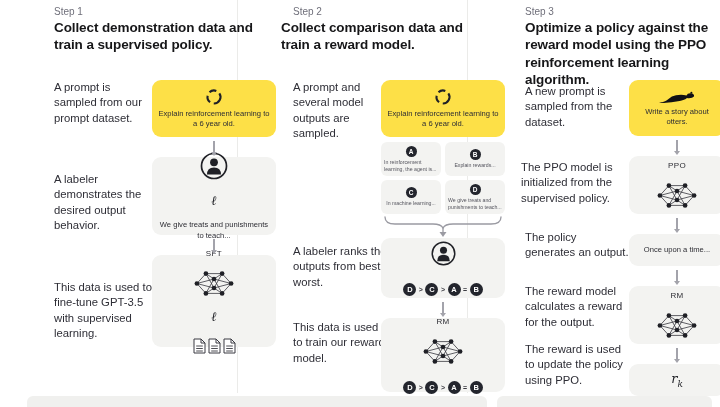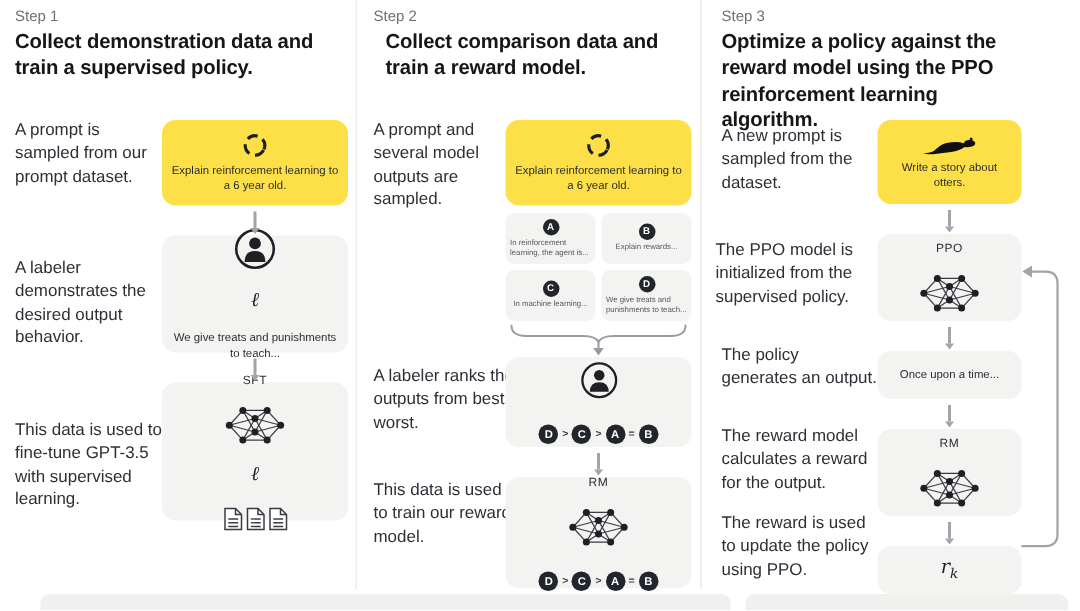--- a/index.html
+++ b/index.html
@@ -1,20 +1,20 @@
 <!DOCTYPE html>
 <html><head>
 <meta charset="utf-8">
 <style>
   html,body{margin:0;padding:0;background:#fff;}
   .canvas{position:relative;width:720px;height:407px;background:#fff;overflow:hidden;
           font-family:"Liberation Sans",sans-serif;color:#161618;}
   .divider{position:absolute;top:0;width:1px;height:393px;background:#ebebe9;}
   .bottombar{position:absolute;top:396px;height:11px;background:#f0f0ee;border-radius:6px 6px 0 0;}
-  .col{position:absolute;top:0;height:393px;}
+  .col{position:absolute;top:0;height:393px;margin-left:44px;}
   .step-label{position:absolute;top:6px;font-size:10px;color:#6f6f7a;}
   .title{position:absolute;top:19px;font-size:13.5px;font-weight:700;line-height:1.28;color:#161618;letter-spacing:-0.1px;}
   .caption{position:absolute;font-size:11.3px;line-height:1.35;color:#2e2e36;}
   .stack{position:absolute;top:80px;display:flex;flex-direction:column;align-items:center;}
   .box{width:100%;box-sizing:border-box;border-radius:9px;display:flex;flex-direction:column;
        align-items:center;justify-content:center;text-align:center;}
   .green{background:#fde047;}
   .gray{background:#f3f3f1;gap:12px;}
   .boxtext{font-size:7.6px;line-height:1.32;color:#2c2c33;padding:0 6px;}
   .tinytext{font-size:5.2px;line-height:1.3;color:#55555e;padding:0 3px;}
@@ -146,21 +146,21 @@
           <svg width="13" height="16" viewBox="0 0 13 16">
               <use href="#docg"></use>
             </svg>
         </div>
       </div>
     </div>
   </div>
 
   <div class="col" style="left:237px;width:230px">
     <div class="step-label" style="left:12px">Step 2</div>
-    <div class="title" style="left:20px;width:205px">Collect comparison data and train a reward model.</div>
+    <div class="title" style="left:0;width:205px">Collect comparison data and train a reward model.</div>
 
     <div class="caption" style="left:12px;top:80px;width:90px">A prompt and several model outputs are sampled.</div>
     <div class="caption" style="left:12px;top:244px;width:100px">A labeler ranks the outputs from best to worst.</div>
     <div class="caption" style="left:12px;top:320px;width:96px">This data is used to train our reward model.</div>
 
     <div class="stack" style="left:100px;width:124px">
       <div class="box green" style="height:57px;flex:none">
         <span>
           <svg width="18" height="18" viewBox="0 0 18 18">
               <use href="#loopg"></use>

